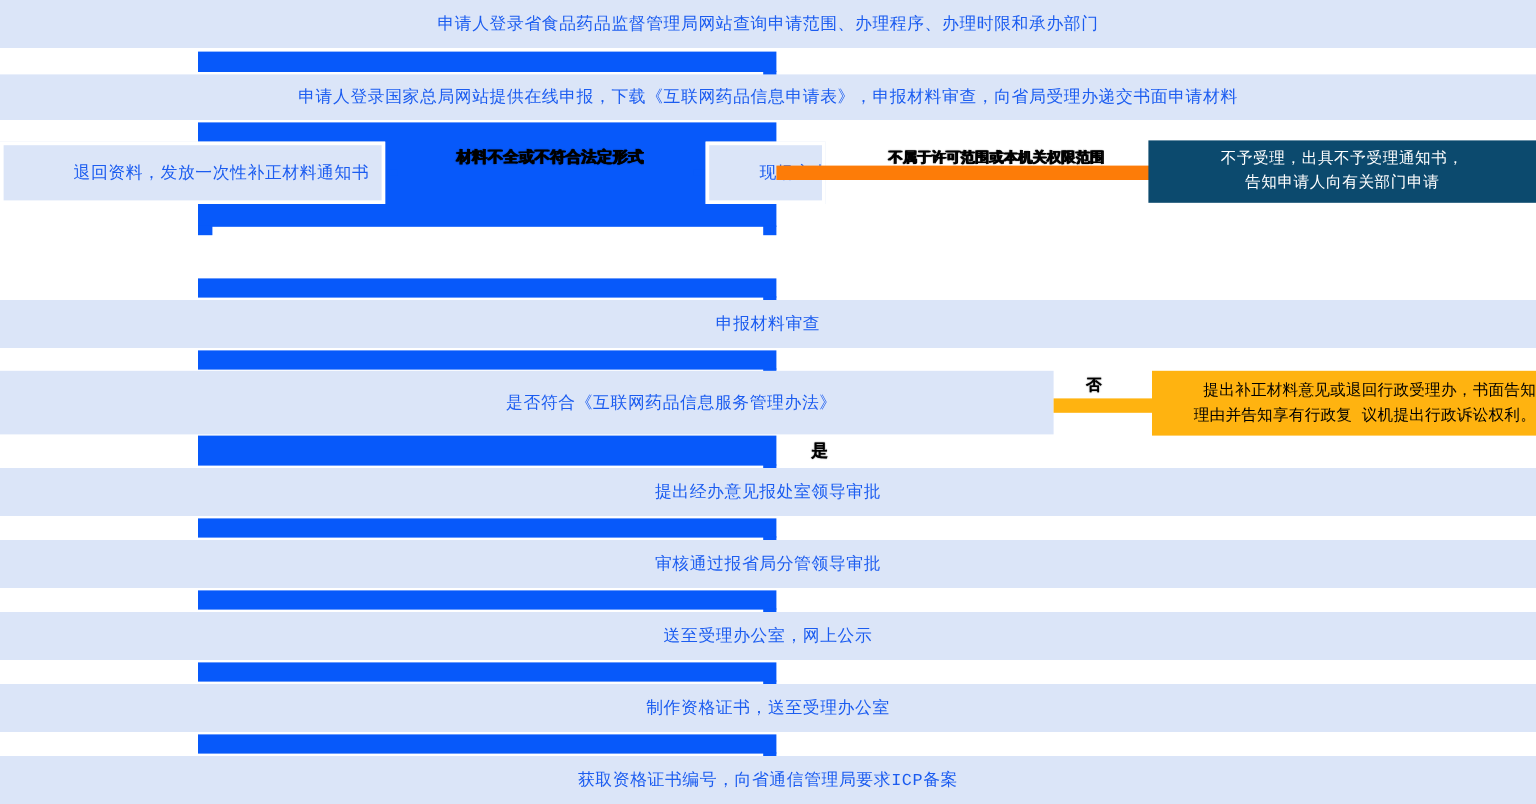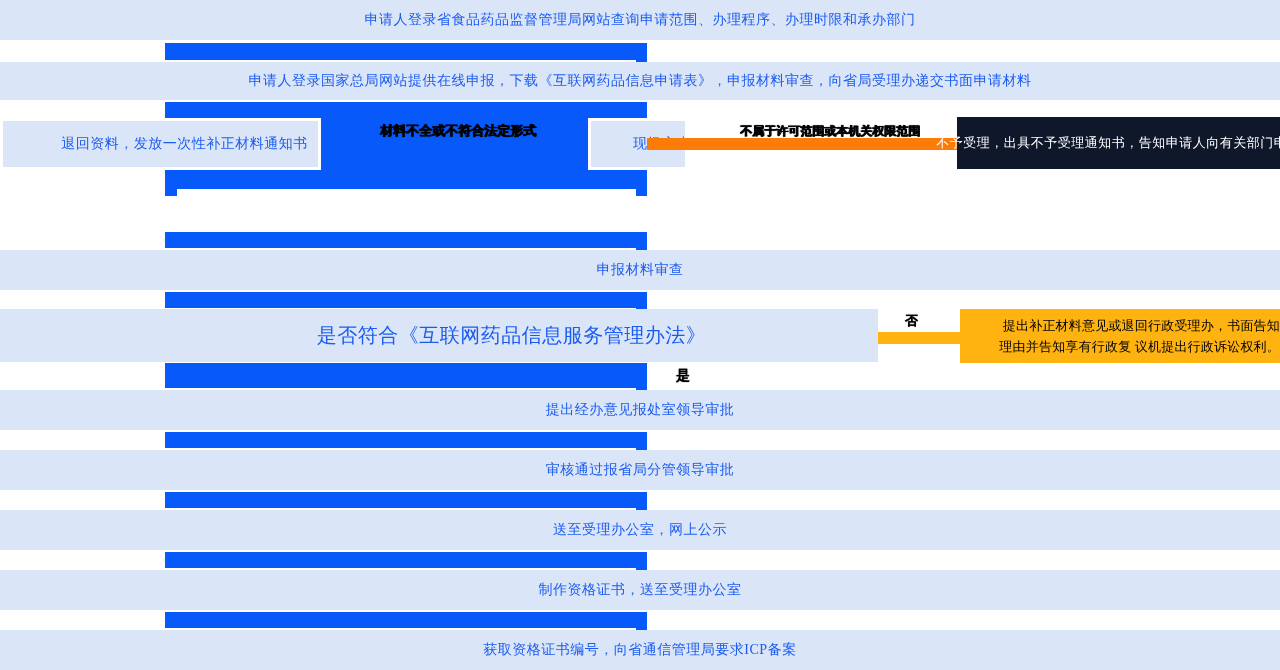--- a/index.html
+++ b/index.html
@@ -1,19 +1,19 @@
 <!DOCTYPE html>
 <html><head>
 <meta charset="utf-8">
 <style>
   html,body{margin:0;padding:0;background:#ffffff;}
   #stage{
     position:relative;width:1280px;height:670px;overflow:hidden;
     background:#ffffff;
-    font-family:Liberation Serif, serif;
+    font-family:Liberation Mono, monospace;
   }
   
   .band{
     position:absolute;left:0;width:1280px;
     background:#dbe5f8;
     display:flex;align-items:center;justify-content:center;
     color:#1b5cf0;font-size:14px;letter-spacing:0.5px;
     white-space:nowrap;
   }
   
@@ -40,44 +40,45 @@
   .dash{position:absolute;height:5px;background:#0759fa;}
   
   .blacklabel{
     position:absolute;color:#000000;font-weight:bold;
     text-align:right;white-space:nowrap;
     text-shadow:0 0 1px #000,1px 0 0 #000;
   }
   
   .orangebar{position:absolute;background:#fd7c08;}
   .orangebox{
-    position:absolute;background:#0f172a;color:#ffffff;
-    display:flex;flex-direction:row;align-items:center;justify-content:center;
+    position:absolute;background:#0c4a6e;color:#ffffff;
+    display:flex;flex-direction:column;align-items:center;justify-content:center;
     font-size:13px;line-height:20px;letter-spacing:0.5px;white-space:nowrap;
   }
   
   .amberbar{position:absolute;background:#ffb310;}
   .amberbox{
     position:absolute;background:#ffb310;color:#000000;
     display:flex;flex-direction:column;align-items:flex-end;justify-content:center;
     font-size:13px;line-height:21px;letter-spacing:0.2px;white-space:nowrap;
   }
   .yn{
     position:absolute;color:#000000;font-size:13px;font-weight:bold;
     text-shadow:0 0 1px #000;
   }
   .decisionbox{
     position:absolute;left:0;top:309px;width:878px;height:53px;
     background:#dbe5f8;
   }
   .decisiontext{
     position:absolute;left:0;top:309px;width:1023px;height:53px;
     display:flex;align-items:center;justify-content:center;
-    color:#1b5cf0;font-size:20px;letter-spacing:0.5px;white-space:nowrap;
+    color:#1b5cf0;font-size:14px;letter-spacing:0.5px;white-space:nowrap;
     pointer-events:none;
+    padding-left:48px;
   }
 </style>
 </head>
 <body>
 
 <div id="stage">
 
   <div class="band" style="top:0;height:40px">
     <span>申请人登录省食品药品监督管理局网站查询申请范围、办理程序、办理时限和承办部门</span>
   </div>

